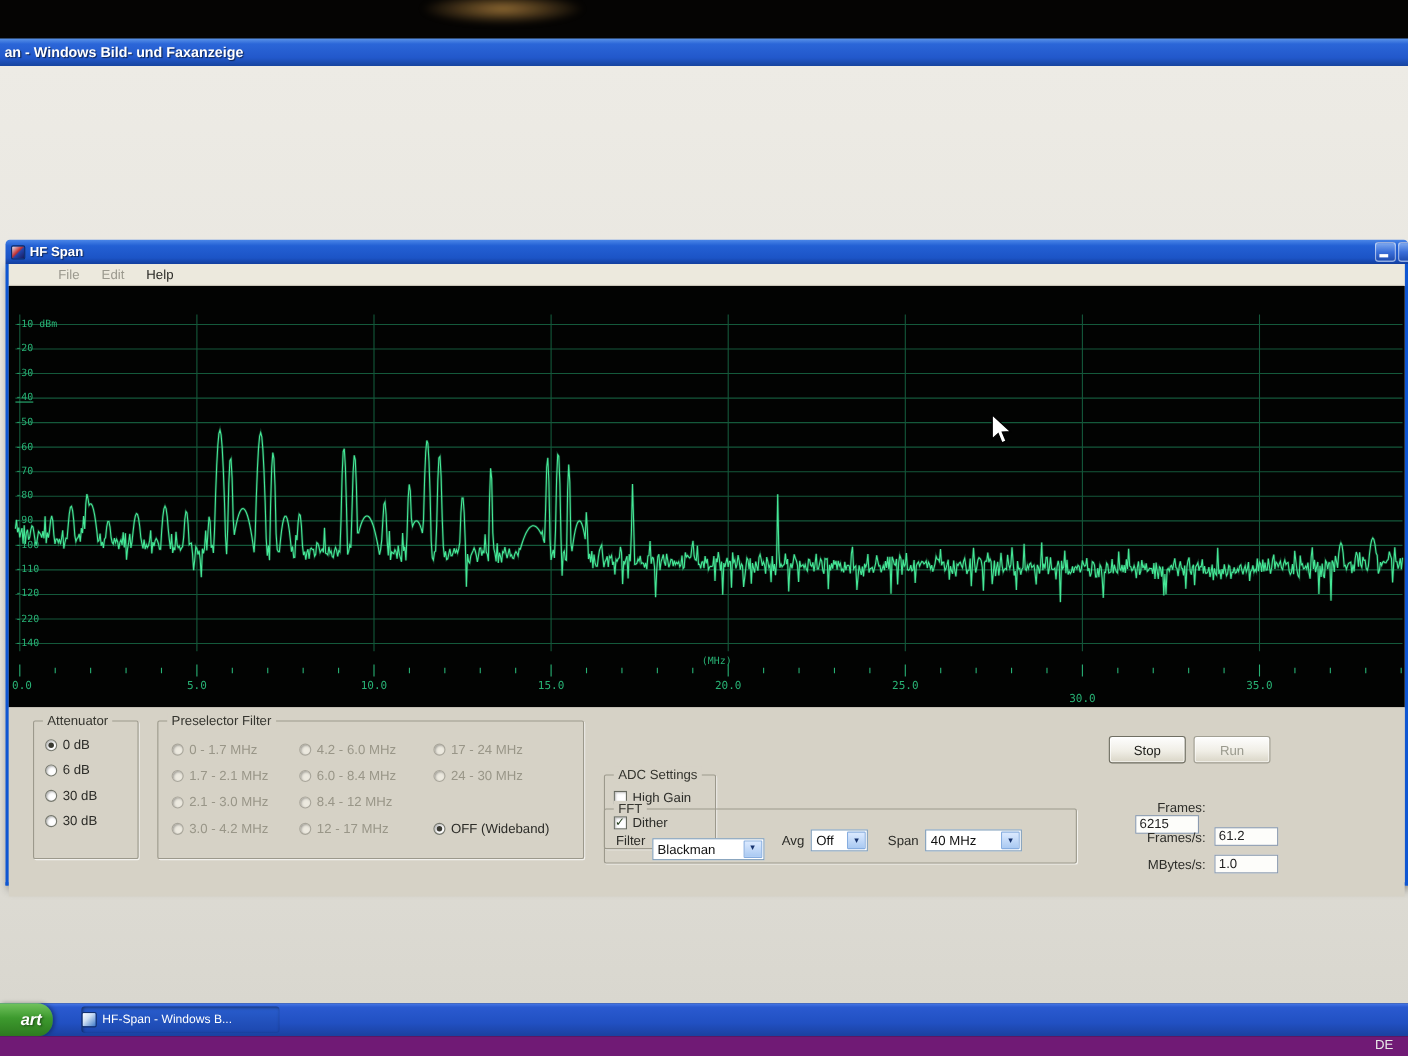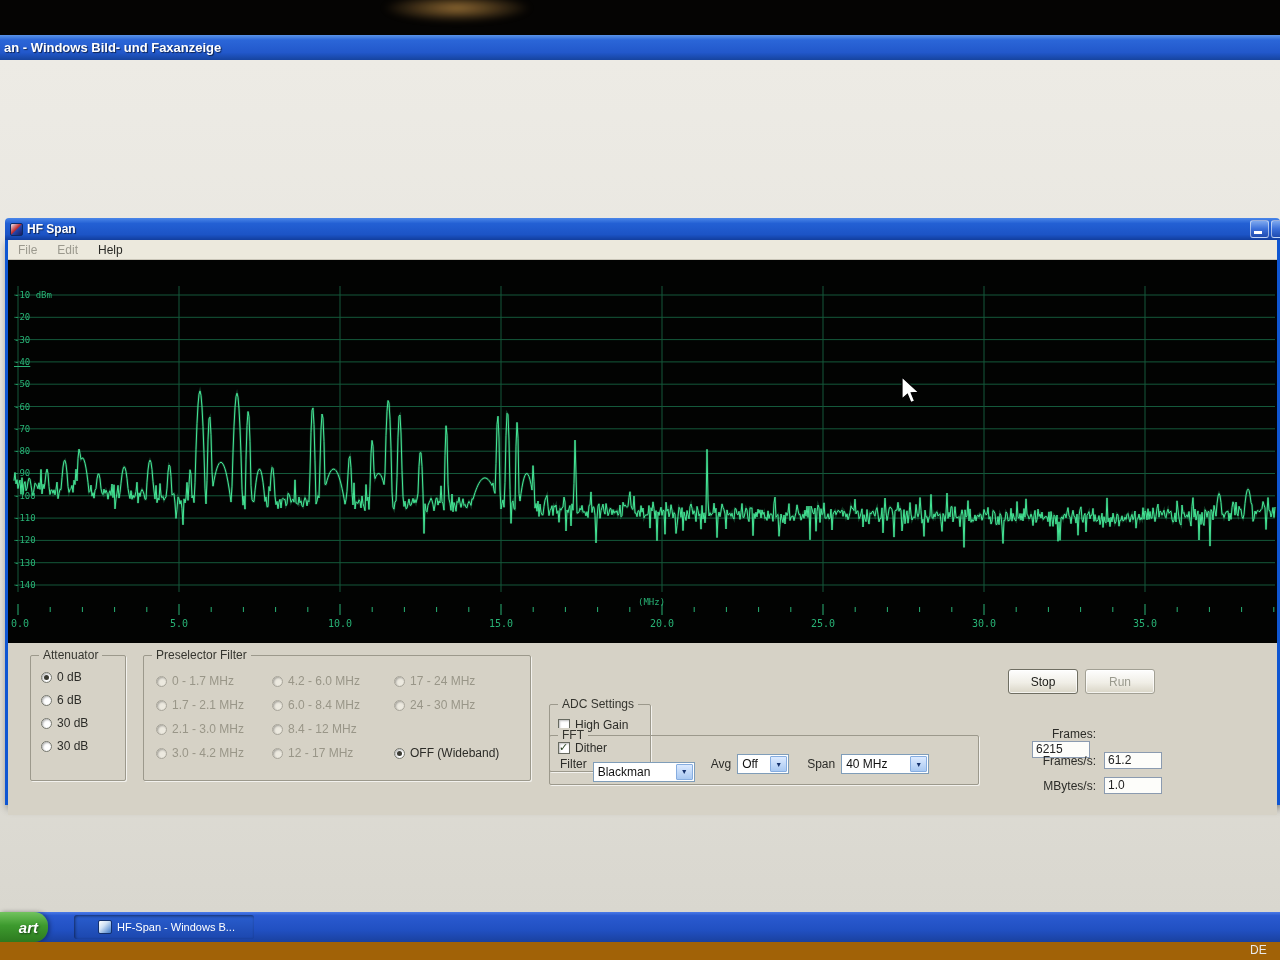--- a/index.html
+++ b/index.html
@@ -22,21 +22,21 @@
     border-radius:4px 4px 0 0;display:flex;align-items:center;padding:0 3px 0 5px;}
   .hf-app-icon{width:13px;height:13px;margin-right:4px;border:1px solid #0a2a66;border-radius:2px;
     background:linear-gradient(135deg,#e8e8f4 0%,#c03030 45%,#2244aa 55%,#1a1a5a 100%);}
   .hf-title{color:#fff;font-size:12px;font-weight:bold;text-shadow:1px 1px 1px rgba(0,0,0,.6);flex:1;}
   .hf-btn{position:relative;width:19px;height:18px;margin-left:2px;border-radius:3px;
     background:linear-gradient(180deg,#7fa9ef 0%,#3b6fd9 50%,#1f4cb0 100%);
     border:1px solid rgba(255,255,255,.55);}
   .hf-btn .minbar{position:absolute;left:3px;bottom:3px;width:8px;height:3px;background:#fff;}
   .hf-btn.partial{width:12px;margin-right:-6px;}
   .hf-menubar{position:absolute;left:0;top:0;width:100%;height:20px;background:#ece9dd;
-    display:flex;align-items:center;gap:0;font-size:12px;color:#2a2a26;border-bottom:1px solid #c9c5b8;}
+    display:flex;align-items:center;gap:0;font-size:12px;color:#2a2a26;border-bottom:1px solid #c9c5b8;padding-left:35px;}
   .menu-item{padding:2px 10px;}
   .menu-item.dim{color:#9b998e;}
   
   .hf-plot{position:absolute;left:0;top:20px;width:1269px;height:383px;background:#020302;overflow:hidden;}
   .hf-plot svg{position:absolute;left:0;top:0;pointer-events:none;}
   .ytick{position:absolute;left:6px;font:9px "DejaVu Sans Mono",monospace;color:#28b275;}
   .xtick{position:absolute;top:358px;font:10px "DejaVu Sans Mono",monospace;color:#28b275;transform:translateX(-50%);}
   .mhz-label{position:absolute;left:630px;top:337px;font:9px "DejaVu Sans Mono",monospace;color:#28b275;}
   
   .hf-controls{position:absolute;left:0;top:403px;width:1269px;height:172px;background:#d6d2c6;}
@@ -83,24 +83,24 @@
   
   .taskbar{position:absolute;left:0;top:912px;width:1280px;height:30px;
     background:linear-gradient(180deg,#4a7ae8 0%,#2a5ad0 12%,#2150c2 60%,#1a419f 100%);}
   .start-button{position:absolute;left:0;top:0;height:30px;width:48px;border-radius:0 14px 14px 0;
     background:linear-gradient(180deg,#72c35e 0%,#3d9a2e 45%,#2d7a1f 100%);
     display:flex;align-items:center;justify-content:flex-end;padding-right:10px;
     color:#fff;font-weight:bold;font-style:italic;font-size:15px;text-shadow:1px 1px 2px rgba(0,0,0,.5);
     box-shadow:2px 0 4px rgba(0,0,0,.35);}
   .task-button{position:absolute;left:74px;top:3px;width:180px;height:24px;border-radius:3px;
     background:linear-gradient(180deg,#2a5ecf,#1c47ae);box-shadow:inset 1px 1px 3px rgba(0,0,0,.5);
-    display:flex;align-items:center;gap:5px;padding:0 24px;color:#fff;font-size:11px;white-space:nowrap;overflow:hidden;}
+    display:flex;align-items:center;gap:5px;padding:0 0;color:#fff;font-size:11px;white-space:nowrap;overflow:hidden;}
   .task-icon{width:14px;height:14px;border-radius:2px;flex:0 0 auto;
     background:linear-gradient(135deg,#ffffff 0%,#cfe0f4 40%,#3c78c8 100%);border:1px solid #14316e;}
-  .below-bar{position:absolute;left:0;top:942px;width:1280px;height:18px;background:#a16207;}
+  .below-bar{position:absolute;left:0;top:942px;width:1280px;height:18px;background:#701a75;}
   .lang-indicator{position:absolute;left:1250px;top:1px;color:#e8e8e8;font-size:12px;}
   .mouse-cursor{position:absolute;left:900px;top:376px;pointer-events:none;}
 </style>
 </head>
 <body>
 
 <div class="screen">
 
   <div class="photo-blob"></div>
 
@@ -198,29 +198,29 @@
           <div class="ytick" style="top: 74.6154px; color: rgb(40, 178, 117);">-30</div>
           <div class="ytick" style="top: 96.9231px; color: rgb(40, 178, 117); text-decoration: underline;">-40</div>
           <div class="ytick" style="top: 119.231px; color: rgb(40, 178, 117);">-50</div>
           <div class="ytick" style="top: 141.538px; color: rgb(40, 178, 117);">-60</div>
           <div class="ytick" style="top: 163.846px; color: rgb(40, 178, 117);">-70</div>
           <div class="ytick" style="top: 186.154px; color: rgb(40, 178, 117);">-80</div>
           <div class="ytick" style="top: 208.462px; color: rgb(40, 178, 117);">-90</div>
           <div class="ytick" style="top: 230.769px; color: rgb(40, 178, 117);">-100</div>
           <div class="ytick" style="top: 253.077px; color: rgb(40, 178, 117);">-110</div>
           <div class="ytick" style="top: 275.385px; color: rgb(40, 178, 117);">-120</div>
-          <div class="ytick" style="top: 297.692px; color: rgb(40, 178, 117);">-130</div>
+          <div class="ytick" style="top: 297.692px; color: rgb(40, 178, 117);">-220</div>
           <div class="ytick" style="top: 320px; color: rgb(40, 178, 117);">-140</div>
           <div class="xtick" style="left: 12px; color: rgb(40, 178, 117);">0.0</div>
           <div class="xtick" style="left: 171px; color: rgb(40, 178, 117);">5.0</div>
           <div class="xtick" style="left: 332px; color: rgb(40, 178, 117);">10.0</div>
           <div class="xtick" style="left: 493px; color: rgb(40, 178, 117);">15.0</div>
           <div class="xtick" style="left: 654px; color: rgb(40, 178, 117);">20.0</div>
           <div class="xtick" style="left: 815px; color: rgb(40, 178, 117);">25.0</div>
-          <div class="xtick" style="left: 976px; color: rgb(40, 178, 117);">30.0</div>
+          <div class="xtick" style="left: 976px; color: rgb(40, 178, 117); margin-top: 12px;">30.0</div>
           <div class="xtick" style="left: 1137px; color: rgb(40, 178, 117);">35.0</div>
         </div>
 
       <div class="hf-controls">
 
         <div class="groupbox att-box">
           <span class="gb-title">Attenuator</span>
           <label class="radio-item">
             <span class="rb checked"></span>
             <span>0 dB</span>

